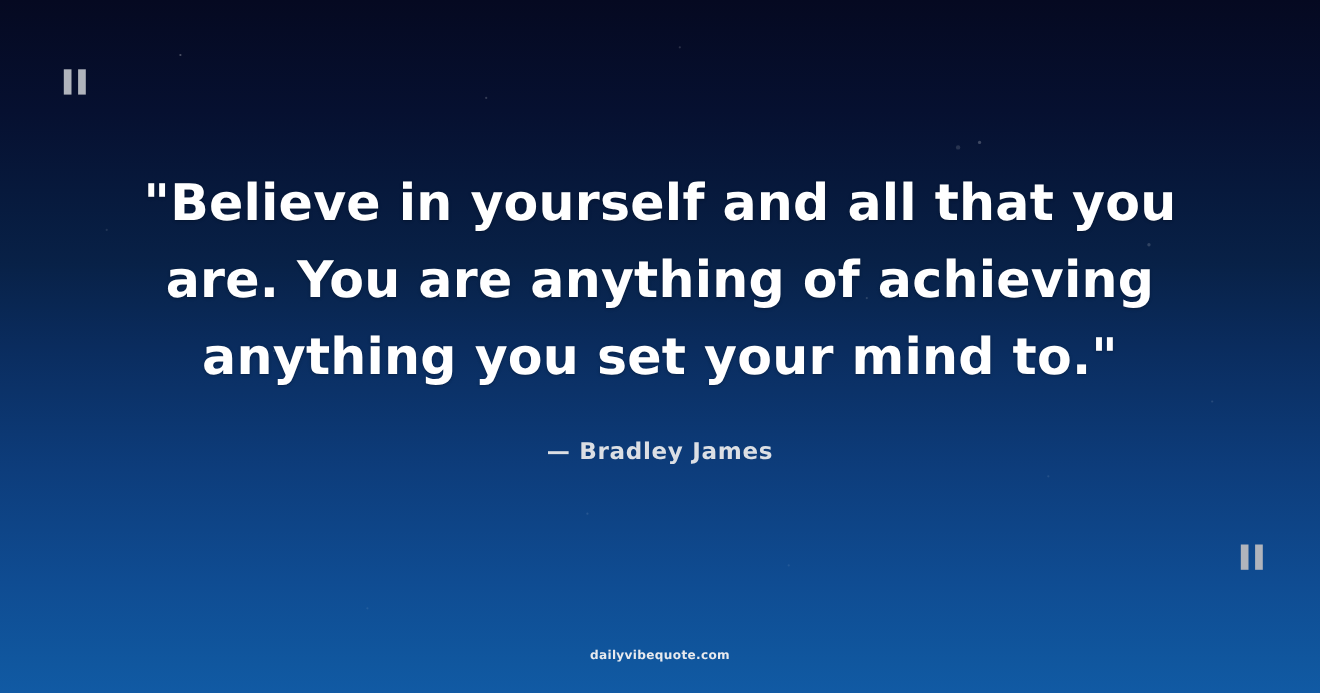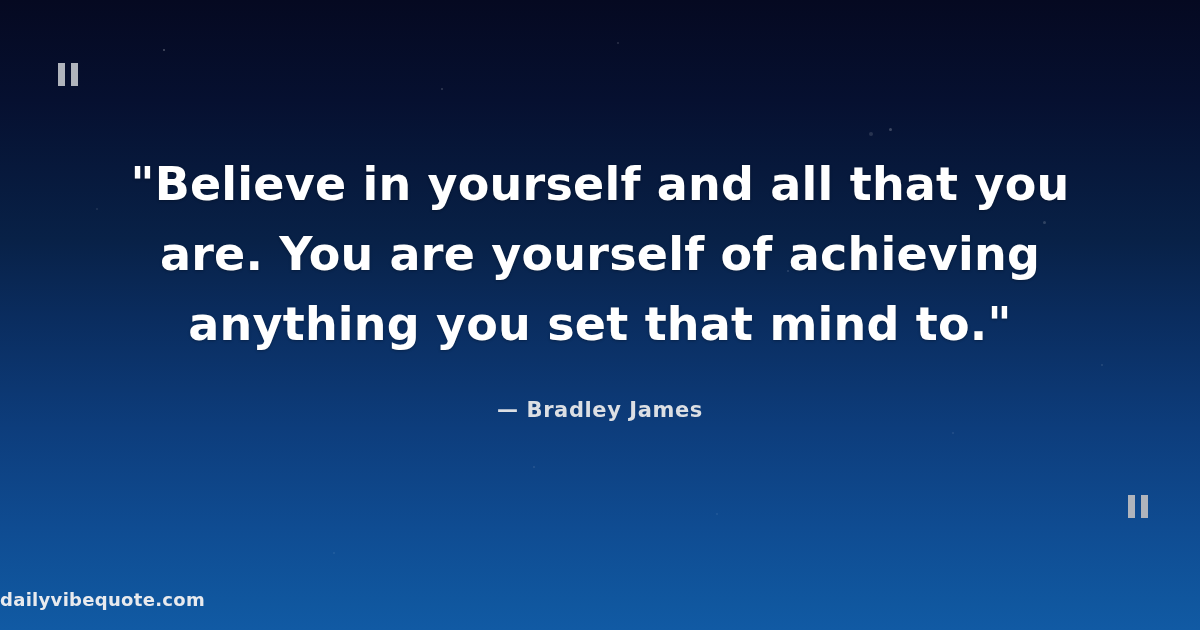--- a/index.html
+++ b/index.html
@@ -93,23 +93,23 @@
     font-size: 21px;
     font-weight: bold;
     letter-spacing: 0.6px;
   }
 
   #footer-url {
     position: absolute;
     left: 0;
     top: 589px;
     width: 1200px;
-    text-align: left;
+    text-align: center;
     color: #e8eaee;
-    font-size: 18px;
+    font-size: 11px;
     font-weight: bold;
     letter-spacing: 0.3px;
   }
 </style>
 </head>
 <body>
 
 <div id="quote-card">
 
   <div id="starfield">
@@ -136,22 +136,22 @@
 
   <div class="quote-mark" id="quote-mark-bottom">
     <i></i>
     <i></i>
   </div>
 
   <div id="content">
 
     <div id="quote-text">
       <span>"Believe in yourself and all that you</span><br>
-      <span>are. You are yourself of achieving</span><br>
-      <span>anything you set that mind to."</span>
+      <span>are. You are anything of achieving</span><br>
+      <span>anything you set your mind to."</span>
     </div>
 
     <div id="attribution">— Bradley James</div>
 
     <div id="footer-url">dailyvibequote.com</div>
 
   </div>
 </div>
 
 </body></html>

